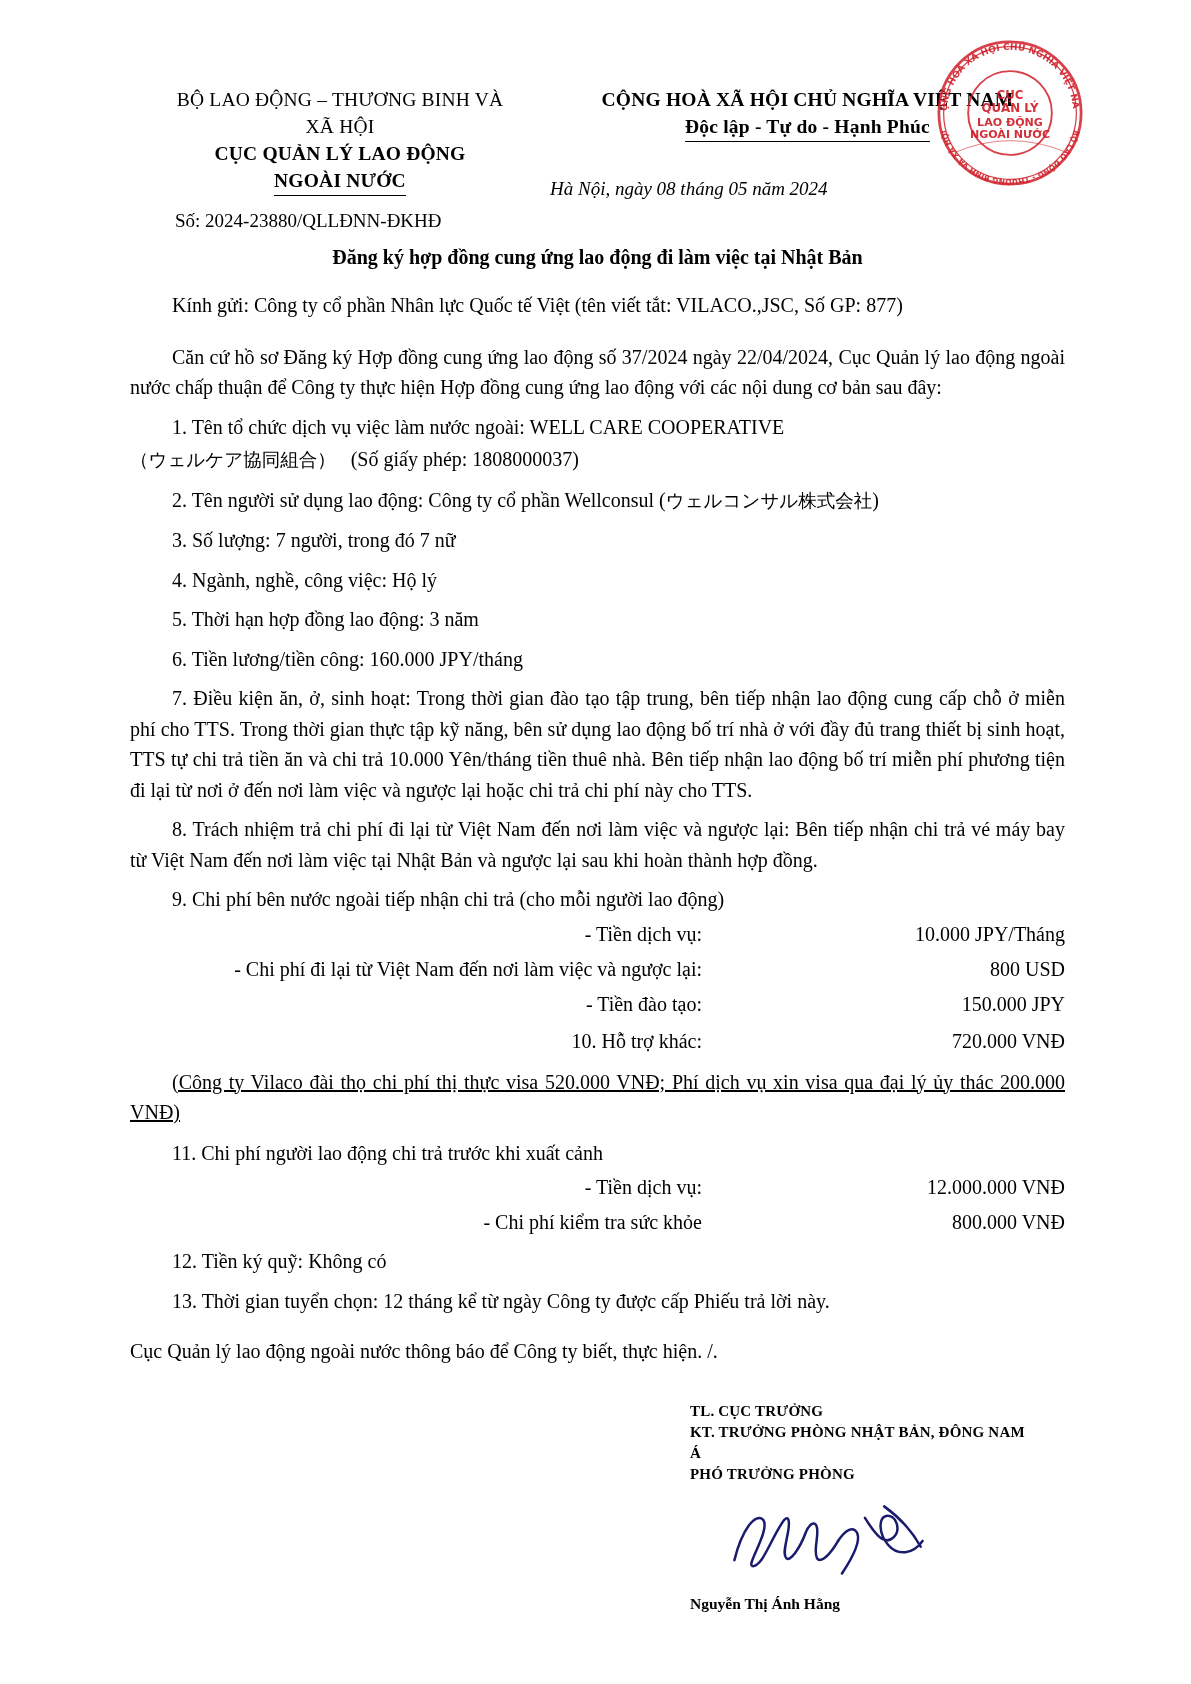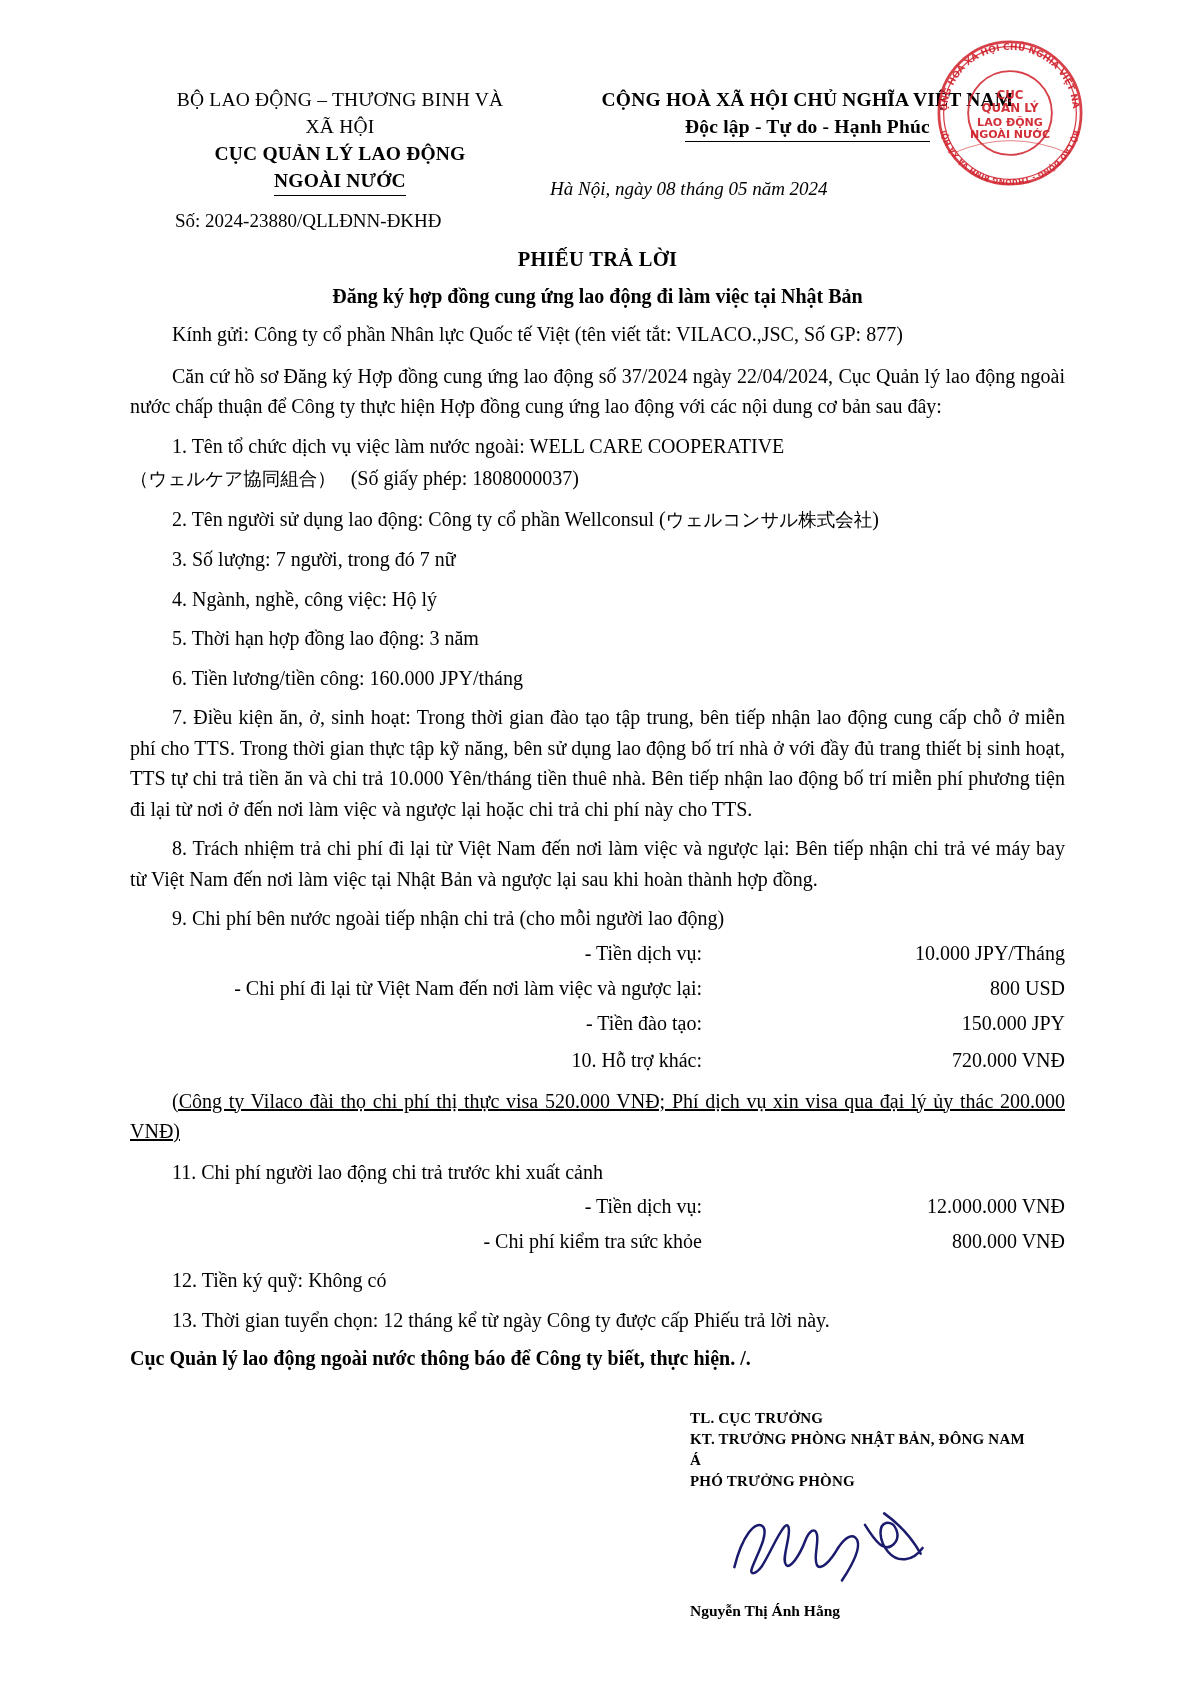--- a/index.html
+++ b/index.html
@@ -93,21 +93,21 @@
     text-align: center;
     font-weight: bold;
     font-size: 20px;
     margin-top: 14px;
   }
 
   
   .para {
     font-size: 20px;
     line-height: 30.5px;
-    margin-top: 11px;
+    margin-top: 21px;
     text-align: justify;
     text-justify: inter-word;
   }
   .para.indent {
     text-indent: 42px;
   }
   .item {
     font-size: 20px;
     line-height: 30.5px;
     margin-top: 9px;
@@ -204,21 +204,20 @@
             <path d="M 30 150 Q 100 120 172 150"></path>
           </g>
         </svg>
 
         <div class="date-line">Hà Nội, ngày 08 tháng 05 năm 2024</div>
       </div>
     </div>
 
     <div class="so-line">Số: 2024-23880/QLLĐNN-ĐKHĐ</div>
 
-    <div class="doc-title">PHIẾU TRẢ LỜI</div>
     <div class="doc-subtitle">Đăng ký hợp đồng cung ứng lao động đi làm việc tại Nhật Bản</div>
 
     <div class="para indent">Kính gửi: Công ty cổ phần Nhân lực Quốc tế Việt (tên viết tắt: VILACO.,JSC, Số GP: 877)</div>
     <div class="para indent">Căn cứ hồ sơ Đăng ký Hợp đồng cung ứng lao động số 37/2024 ngày 22/04/2024, Cục Quản lý lao động ngoài nước chấp thuận để Công ty thực hiện Hợp đồng cung ứng lao động với các nội dung cơ bản sau đây:</div>
 
     <div class="item" style="text-align:justify;">
       <span>1. Tên tổ chức dịch vụ việc làm nước ngoài: WELL CARE COOPERATIVE</span>
     </div>
     <div class="item noindent" style="margin-top:2px;">
       <span class="jp">（ウェルケア協同組合）</span>
@@ -263,21 +262,21 @@
       <span class="label">- Tiền dịch vụ:</span>
       <span class="value">12.000.000 VNĐ</span>
     </div>
     <div class="costline">
       <span class="label">- Chi phí kiểm tra sức khỏe</span>
       <span class="value">800.000 VNĐ</span>
     </div>
 
     <div class="item" style="margin-top:8px;">12. Tiền ký quỹ: Không có</div>
     <div class="item">13. Thời gian tuyển chọn: 12 tháng kể từ ngày Công ty được cấp Phiếu trả lời này.</div>
-    <div class="plain-line" style="margin-top:8px;font-weight:bold;">Cục Quản lý lao động ngoài nước thông báo để Công ty biết, thực hiện. /.</div>
+    <div class="plain-line" style="margin-top:20px;">Cục Quản lý lao động ngoài nước thông báo để Công ty biết, thực hiện. /.</div>
 
     <div class="sign-block">
       <div class="sign-line">TL. CỤC TRƯỞNG</div>
       <div class="sign-line">KT. TRƯỞNG PHÒNG NHẬT BẢN, ĐÔNG NAM Á</div>
       <div class="sign-line">PHÓ TRƯỞNG PHÒNG</div>
 
       <svg class="sign-svg" viewBox="0 0 300 100" width="300" height="96">
         <g fill="none" stroke="#1b1b6e" stroke-width="2.6" stroke-linecap="round" stroke-linejoin="round">
           <path d="M 40 72 C 48 40, 62 22, 70 30 C 76 38, 62 62, 58 74 C 56 80, 62 80, 68 72 C 76 60, 84 40, 92 30 C 96 26, 98 30, 96 42 C 94 54, 90 66, 94 70 C 98 74, 108 60, 114 44 C 118 34, 124 30, 126 38 C 128 48, 122 62, 126 70 C 130 76, 140 66, 148 52"></path>
           <path d="M 148 52 C 156 40, 164 36, 168 44 C 172 54, 160 74, 152 86"></path>

